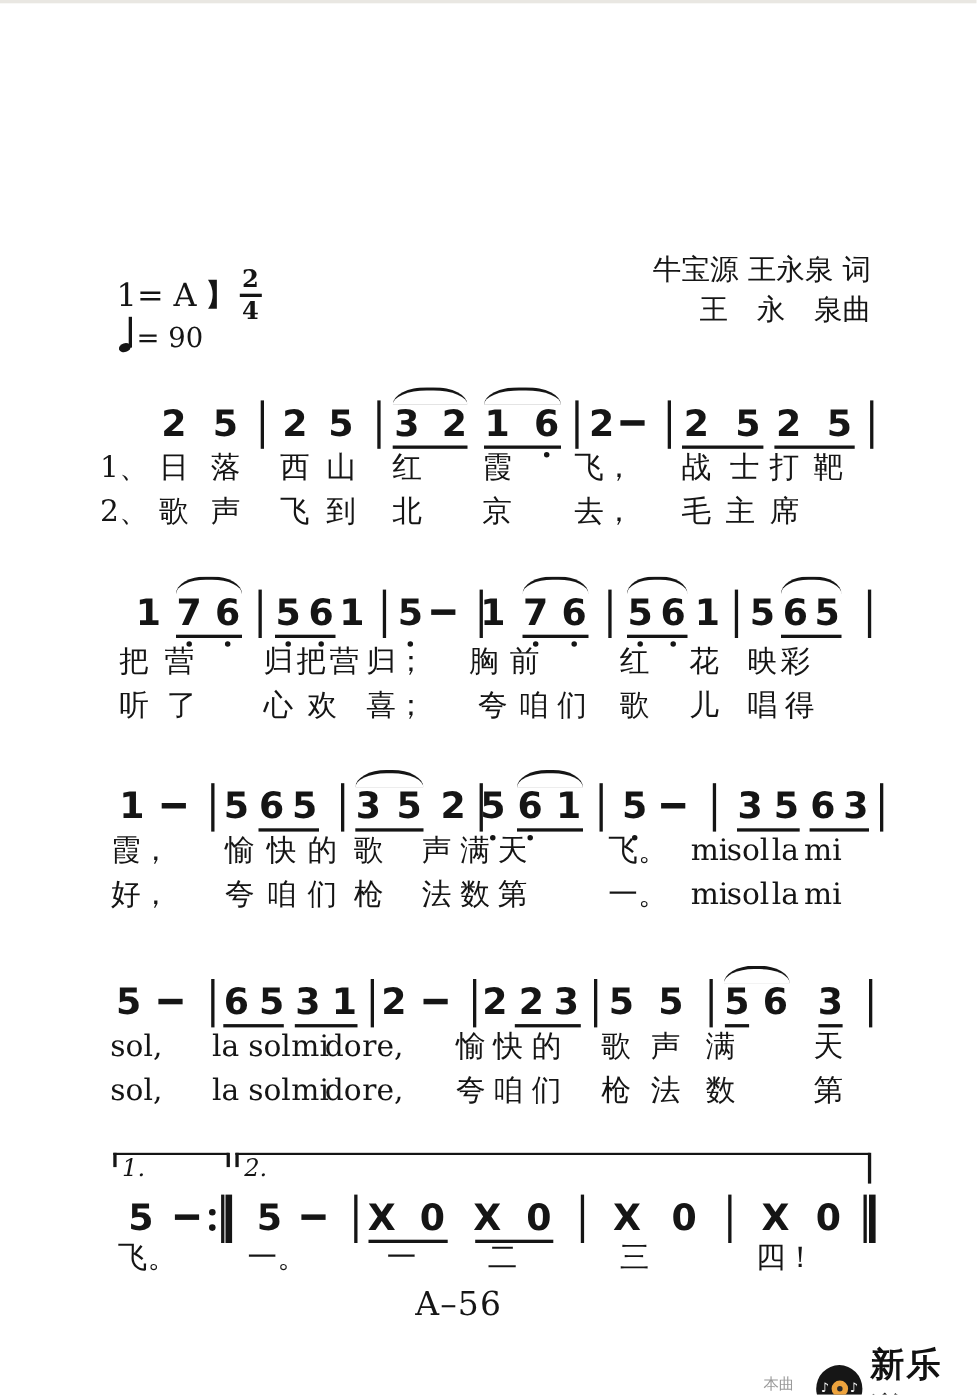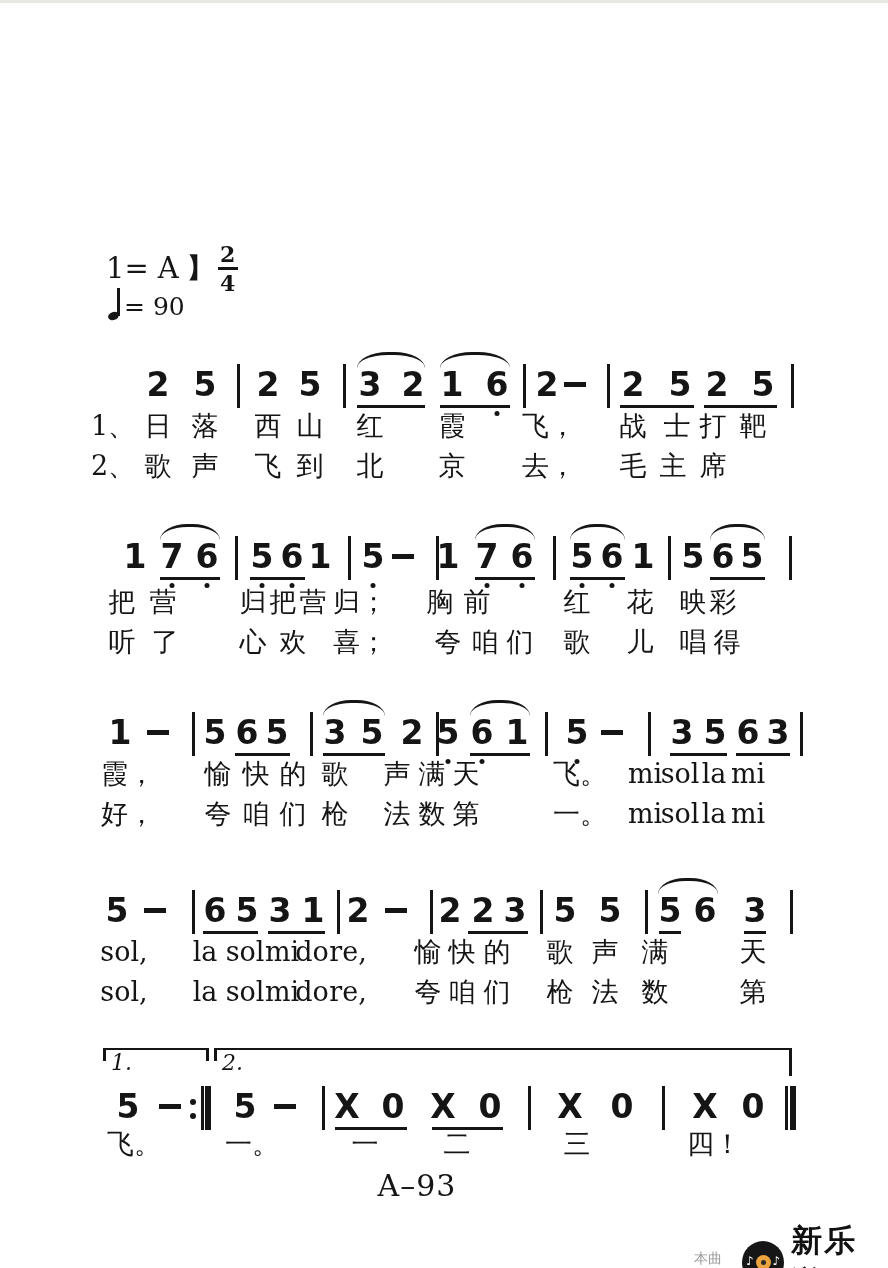--- a/index.html
+++ b/index.html
@@ -74,20 +74,24 @@
       <span class="mbar"></span>
       <span>4</span>
     </span>
   </div>
 
   <div class="tempo">
     <span class="qnote"></span>
     <span class="tempoeq">= 90</span>
   </div>
 
+  <div class="credits">
+    <div>牛宝源 王永泉 词</div>
+    <div>王　永　泉曲</div>
+  </div>
 
   <div id="systems">
       <span class="note" style="left: 158px; top: 368px;">2</span>
       <span class="note" style="left: 205px; top: 368px;">5</span>
       <span class="bar" style="left: 237px; top: 364px;"></span>
       <span class="note" style="left: 268px; top: 368px;">2</span>
       <span class="note" style="left: 310px; top: 368px;">5</span>
       <span class="bar" style="left: 343px; top: 364px;"></span>
       <span class="note" style="left: 370px; top: 368px;">3</span>
       <span class="note" style="left: 413px; top: 368px;">2</span>
@@ -342,21 +346,21 @@
       <span class="vtick" style="left: 789px; top: 1048px; height: 28px;"></span>
       <span class="vlabel" style="left: 222px; top: 1052px;">2.</span>
       <span class="lyric" style="left: 134px; top: 1128px;">飞。</span>
       <span class="lyric" style="left: 252px; top: 1128px;">一。</span>
       <span class="lyric" style="left: 365px; top: 1128px;">一</span>
       <span class="lyric" style="left: 457px; top: 1128px;">二</span>
       <span class="lyric" style="left: 577px; top: 1128px;">三</span>
       <span class="lyric" style="left: 714px; top: 1128px;">四！</span>
     </div>
 
-  <div class="pagenum">A–93</div>
+  <div class="pagenum">A–56</div>
 
   <div class="footer">
     <span class="f-prefix">本曲谱</span>
     <span class="vinyl">
       <span class="nL">♪</span>
       <span class="vlab"></span>
       <span class="nR">♪</span>
     </span>
     <span class="f-brand">新乐谱</span>
   </div>

